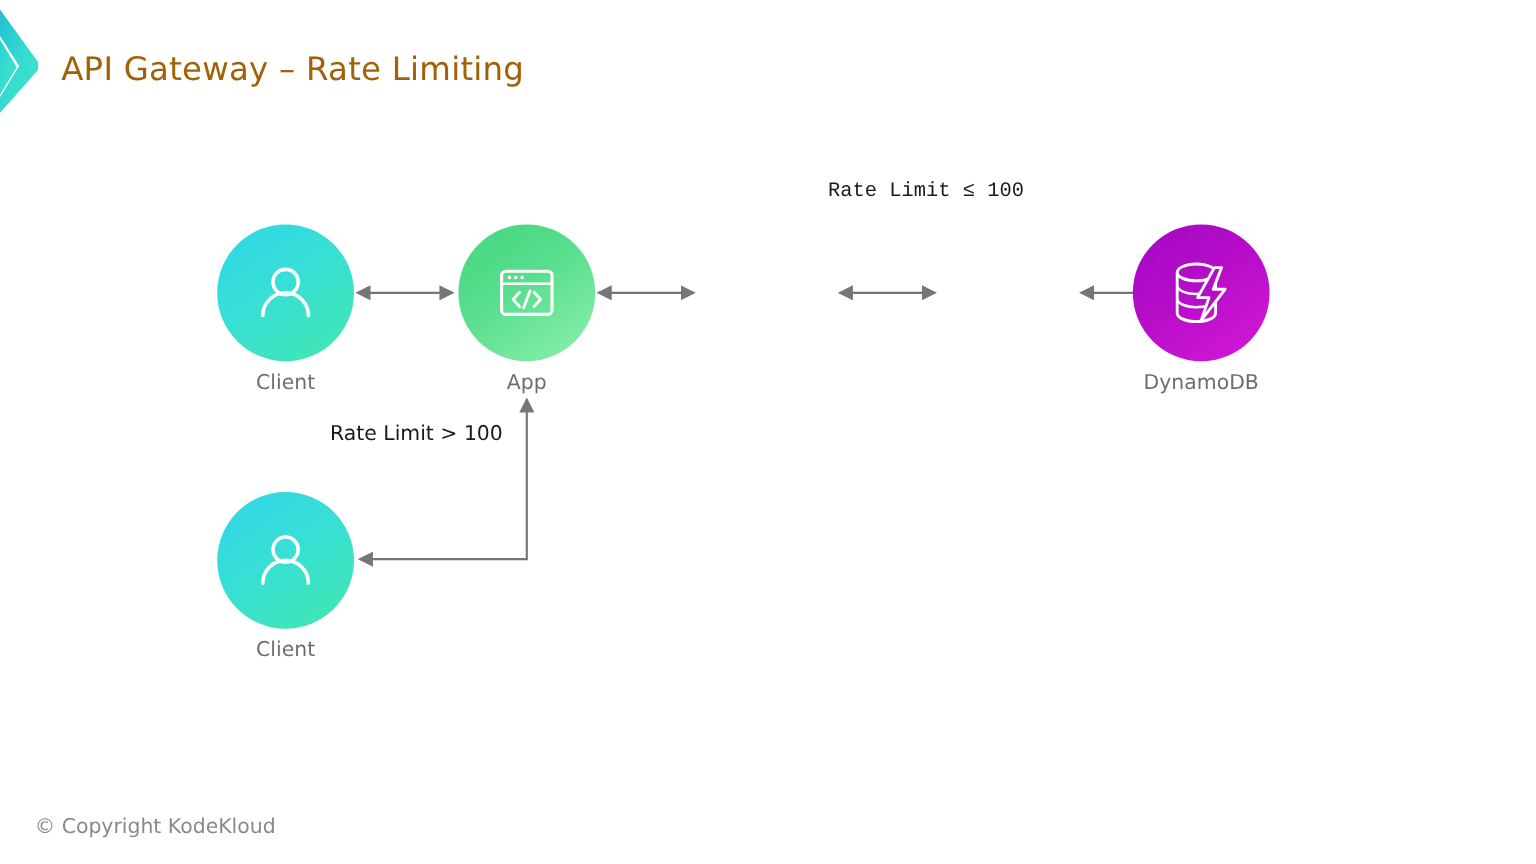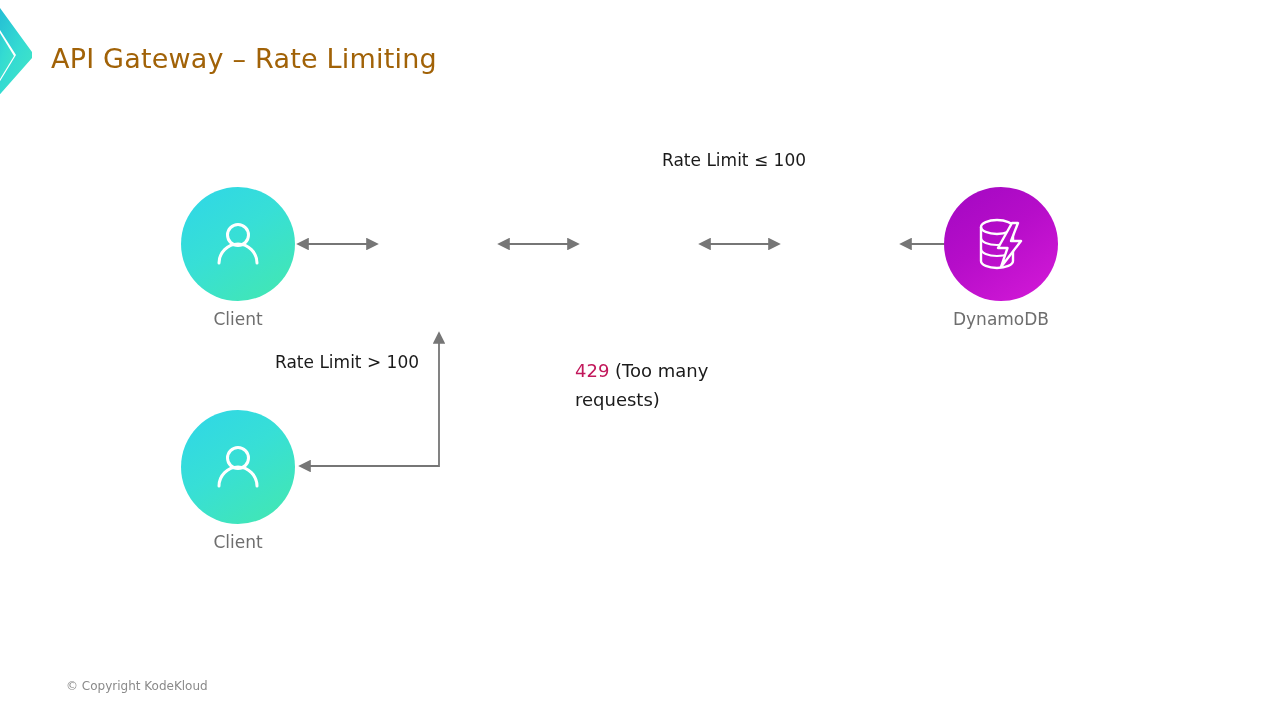--- a/index.html
+++ b/index.html
@@ -99,22 +99,23 @@
   }
 
   
   .edge-label {
     position: absolute;
     font-size: 17px;
     color: #1a1a1a;
     white-space: nowrap;
   }
   .rate-ok {
-    left: 662px;
+    left: 690px;
     top: 150px;
+    font-family: Liberation Mono, monospace;
   }
   .rate-over {
     left: 275px;
     top: 352px;
   }
 
   .error-note {
     position: absolute;
     left: 575px;
     top: 356px;
@@ -125,24 +126,23 @@
   }
   .error-code {
     color: #c2185b;
   }
 
   
   .footer-copyright {
     position: absolute;
     left: 29px;
     top: 679px;
-    font-size: 12px;
+    font-size: 17px;
     color: #8a8a8a;
     white-space: nowrap;
-    margin-left: 37px;
   }
 </style>
 </head>
 <body>
 
 <svg class="corner-chevron" viewBox="0 0 46 102">
   <defs>
     <linearGradient id="chevGrad" x1="0" y1="0" x2="1" y2="1">
       <stop offset="0%" stop-color="#1fb3d6"></stop>
       <stop offset="55%" stop-color="#34dbd2"></stop>
@@ -181,20 +181,35 @@
   <div class="node" style="left:181px; top:187px;">
     <div class="node-circle grad-client">
       <svg width="62" height="62" viewBox="0 0 62 62">
         <circle cx="31" cy="22" r="10.5" fill="none" stroke="#ffffff" stroke-width="3"></circle>
         <path d="M12 50 a19 19 0 0 1 38 0" fill="none" stroke="#ffffff" stroke-width="3" stroke-linecap="round"></path>
       </svg>
     </div>
     <div class="node-label">Client</div>
   </div>
 
+  <div class="node" style="left:382px; top:187px;">
+    <div class="node-circle grad-app">
+      <svg width="62" height="62" viewBox="0 0 62 62">
+        <rect x="10" y="13" width="42" height="36" rx="3.5" fill="none" stroke="#ffffff" stroke-width="2.6"></rect>
+        <line x1="10" y1="23.5" x2="52" y2="23.5" stroke="#ffffff" stroke-width="2.2"></line>
+        <circle cx="16.5" cy="18.3" r="1.5" fill="#ffffff"></circle>
+        <circle cx="21.8" cy="18.3" r="1.5" fill="#ffffff"></circle>
+        <circle cx="27.1" cy="18.3" r="1.5" fill="#ffffff"></circle>
+        <path d="M25 30.5 L19.5 36.5 L25 42.5" fill="none" stroke="#ffffff" stroke-width="2.4" stroke-linecap="round" stroke-linejoin="round"></path>
+        <path d="M37 30.5 L42.5 36.5 L37 42.5" fill="none" stroke="#ffffff" stroke-width="2.4" stroke-linecap="round" stroke-linejoin="round"></path>
+        <line x1="33.6" y1="29.5" x2="28.4" y2="43.5" stroke="#ffffff" stroke-width="2.4" stroke-linecap="round"></line>
+      </svg>
+    </div>
+    <div class="node-label">App</div>
+  </div>
 
 
 
   <div class="node" style="left:944px; top:187px;">
     <div class="node-circle grad-dynamo">
       <svg width="66" height="66" viewBox="0 0 66 66">
 
         <path d="M13 16 L13 50 a16 7 0 0 0 32 0 L45 16" fill="none" stroke="#ffffff" stroke-width="2.4" stroke-linejoin="round"></path>
         <ellipse cx="29" cy="16" rx="16" ry="7" fill="none" stroke="#ffffff" stroke-width="2.4"></ellipse>
         <path d="M13 27 a16 7 0 0 0 32 0" fill="none" stroke="#ffffff" stroke-width="2.1"></path>
@@ -212,19 +227,16 @@
         <circle cx="31" cy="22" r="10.5" fill="none" stroke="#ffffff" stroke-width="3"></circle>
         <path d="M12 50 a19 19 0 0 1 38 0" fill="none" stroke="#ffffff" stroke-width="3" stroke-linecap="round"></path>
       </svg>
     </div>
     <div class="node-label">Client</div>
   </div>
 
   <div class="edge-label rate-ok">Rate Limit ≤ 100</div>
   <div class="edge-label rate-over">Rate Limit &gt; 100</div>
 
-  <div class="error-note">
-    <span class="error-code">429</span><span> (Too many requests)</span>
-  </div>
 
 </div>
 
 <div class="footer-copyright">© Copyright KodeKloud</div>
 
 </body></html>

